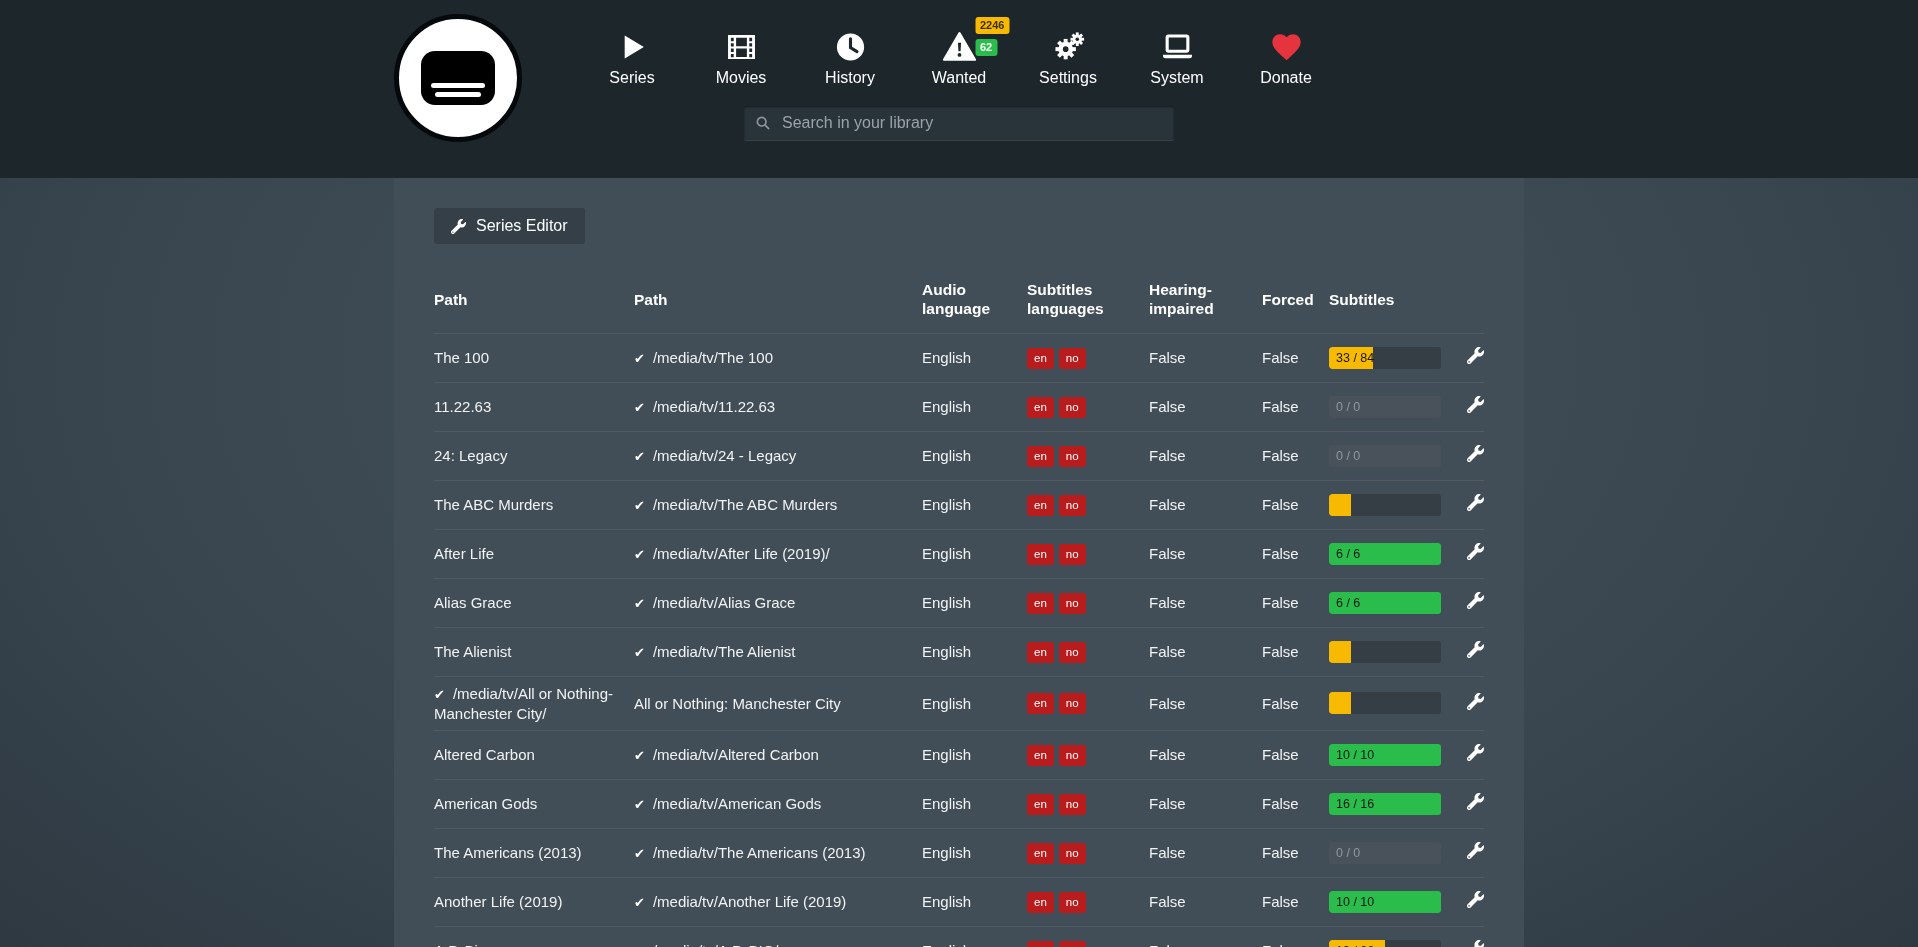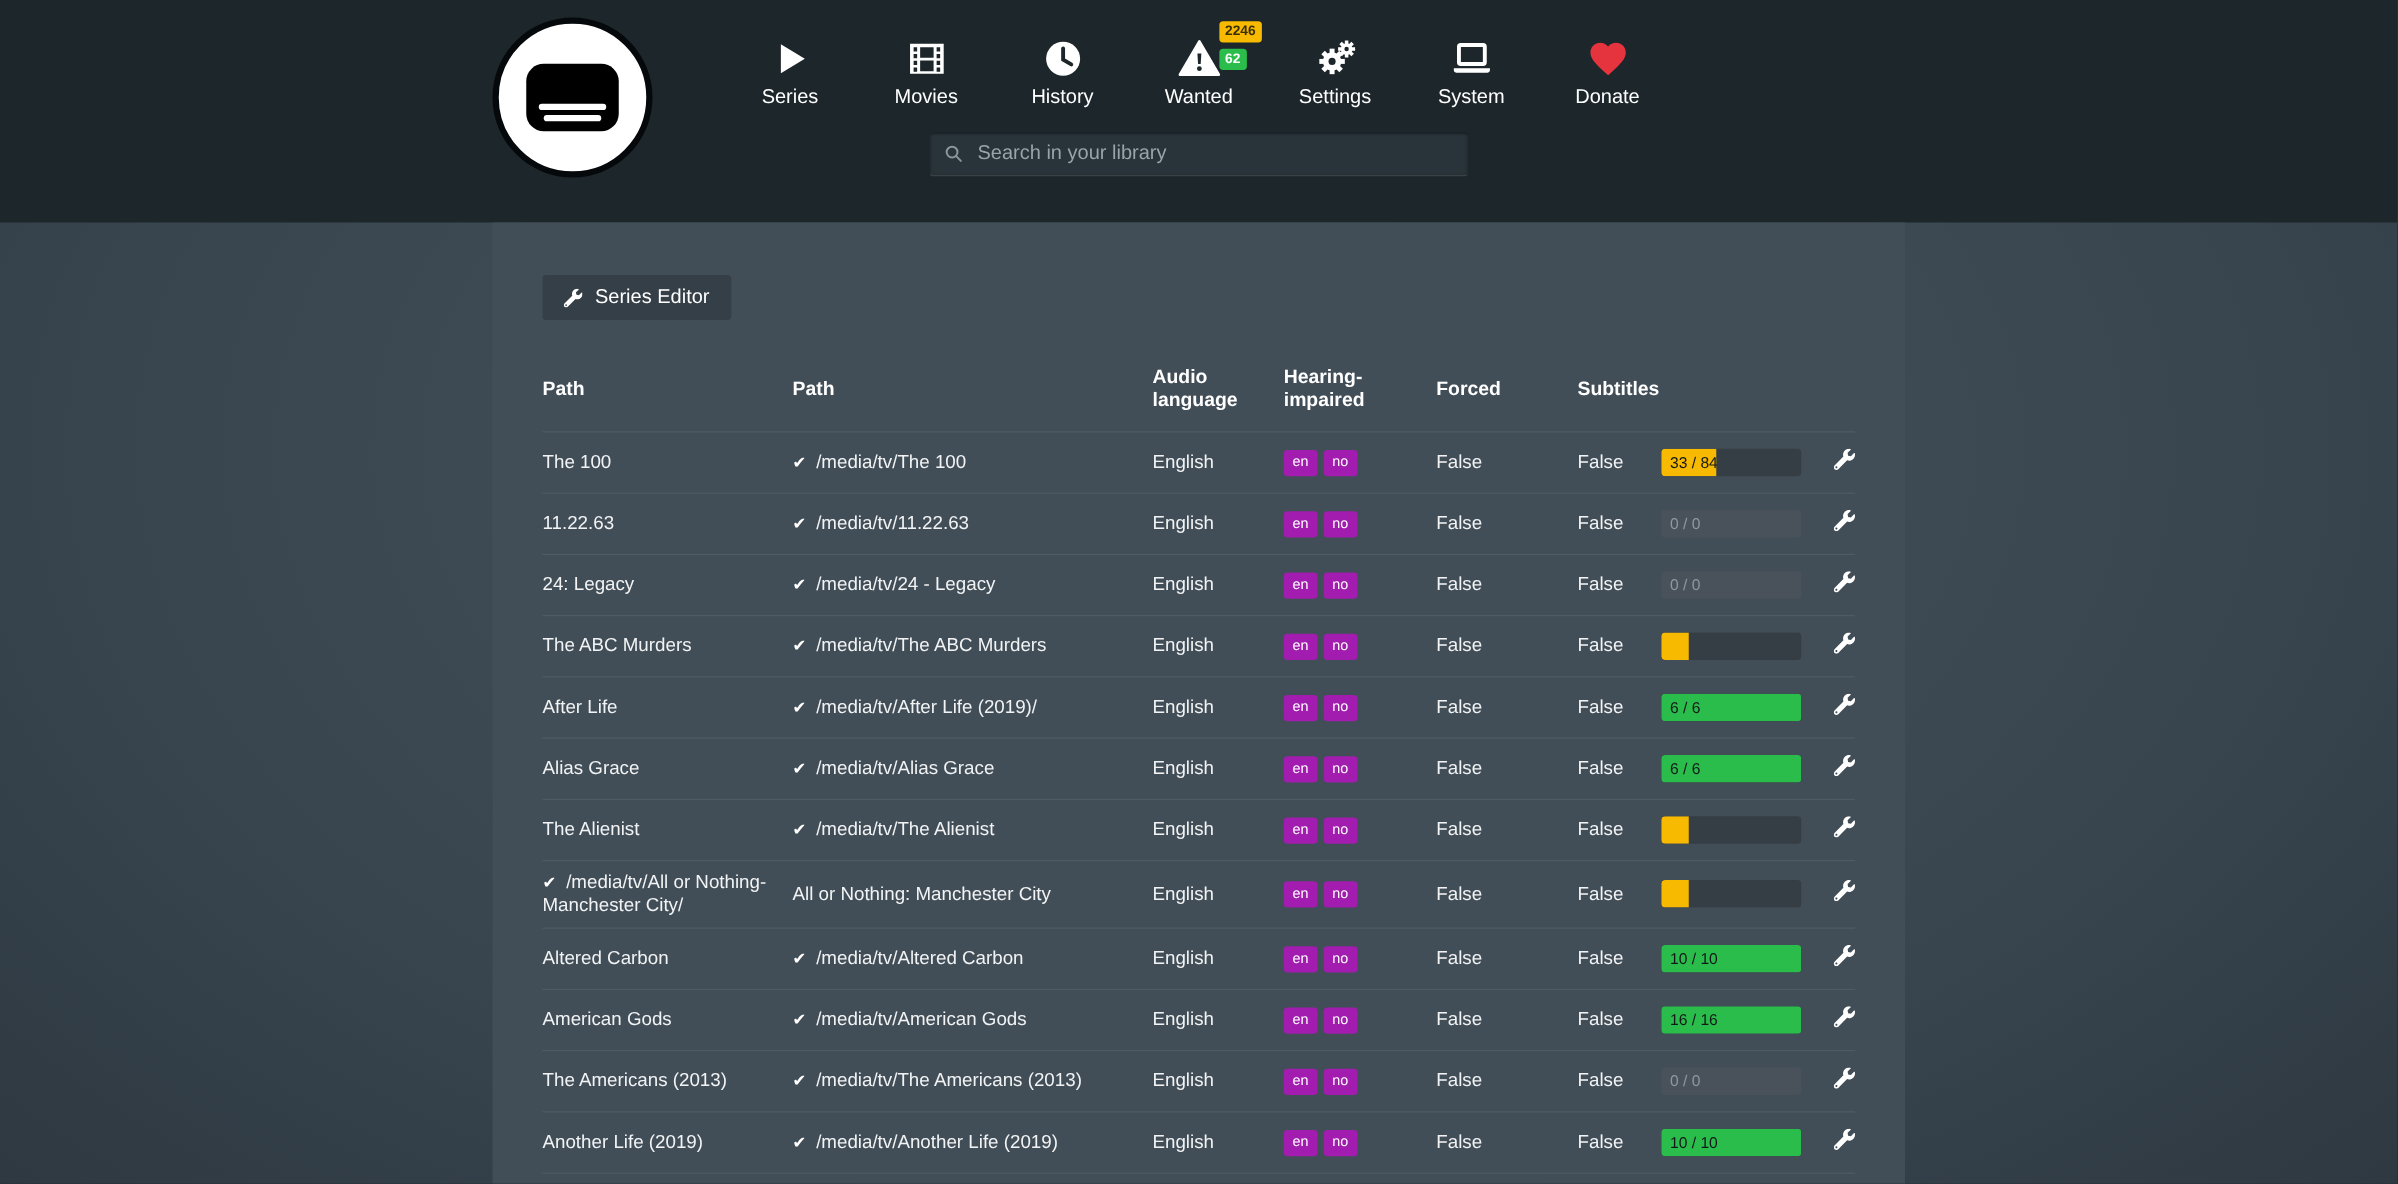--- a/index.html
+++ b/index.html
@@ -26,32 +26,32 @@
   .nav-badge.b1{top:-9px;background:var(--warning);color:#3a3000;}
   .nav-badge.b2{top:13px;background:var(--success);color:#fff;}
   .search-box{position:absolute;top:106px;left:50%;transform:translateX(-50%);
       width:430px;height:34px;background:#29333a;border-radius:2px;display:flex;align-items:center;padding:0 11px;box-sizing:border-box;
       box-shadow:0 1px 0 rgba(255,255,255,.13), inset 0 1px 2px rgba(0,0,0,.45);}
   .search-box svg{width:16px;height:16px;flex:0 0 auto;}
   .search-input{flex:1;background:transparent;border:none;outline:none;color:#dfe3e5;font-size:16px;margin-left:9px;font-family:inherit;}
   .search-input::placeholder{color:#9aa3a8;}
   
   .panel{position:absolute;top:178px;left:50%;transform:translateX(-50%);width:1130px;height:769px;
-         background:#424e57;padding:12px 40px;box-sizing:border-box;overflow:hidden;}
+         background:#424e57;padding:0 40px;box-sizing:border-box;overflow:hidden;}
   .series-editor-btn{display:inline-flex;align-items:center;gap:10px;background:#353f47;border:none;color:#fff;
          font-size:16px;padding:9px 17px;border-radius:3px;cursor:pointer;font-family:inherit;margin-top:30px;}
   .series-editor-btn svg{width:15px;height:15px;fill:#fff;}
   
   .table{margin-top:26px;}
   .thead,.tr{display:grid;grid-template-columns:200px 288px 105px 122px 113px 67px 118px 1fr;align-items:center;}
   .th{font-weight:bold;font-size:15.5px;color:#fff;line-height:1.25;padding:10px 12px 14px 0;}
   .tr{border-top:1px solid rgba(255,255,255,.07);min-height:48px;}
   .td{font-size:15px;color:#f1f3f4;padding:7px 12px 7px 0;line-height:1.3;}
   .check{color:#fff;font-size:13px;margin-right:8px;font-weight:bold;}
-  .lang-badge{display:inline-block;background:#a21caf;color:#fff;font-size:11.5px;padding:3px 7px;border-radius:3px;margin-right:5px;}
+  .lang-badge{display:inline-block;background:#b91c1c;color:#fff;font-size:11.5px;padding:3px 7px;border-radius:3px;margin-right:5px;}
   .progress{width:112px;height:22px;background:#363e45;border-radius:3px;position:relative;overflow:hidden;}
   .progress.none{background:#49525a;}
   .progress .fill{position:absolute;left:0;top:0;bottom:0;border-radius:3px 0 0 3px;}
   .progress.warning .fill{background:var(--warning);}
   .progress.success .fill{background:var(--success);}
   .progress .plabel{position:absolute;left:7px;top:0;line-height:22px;font-size:12.5px;color:#15181a;white-space:nowrap;}
   .progress.none .plabel{color:#8f989e;}
   .td.action{justify-self:end;padding-right:0;}
   .row-wrench{cursor:pointer;display:inline-flex;}
   .row-wrench svg{width:17px;height:17px;fill:#fff;}
@@ -179,20 +179,21 @@
           <path d="M507.73 109.1c-2.24-9.03-13.54-12.09-20.12-5.51l-74.36 74.36-67.88-11.31-11.31-67.88 74.36-74.36c6.62-6.62 3.43-17.9-5.66-20.16-47.38-11.74-99.55.91-136.58 37.93-39.64 39.64-50.55 97.1-34.05 147.2L18.74 402.76c-24.99 24.99-24.99 65.51 0 90.5 24.99 24.99 65.51 24.99 90.5 0l213.21-213.21c50.12 16.71 107.47 5.68 147.37-34.22 37.07-37.07 49.7-89.32 37.91-136.73zM64 472c-13.25 0-24-10.75-24-24 0-13.26 10.75-24 24-24s24 10.74 24 24c0 13.25-10.75 24-24 24z"></path>
         </svg>
       <span>Series Editor</span>
     </button>
 
     <div class="table">
       <div class="thead">
         <div class="th">Path</div>
         <div class="th">Path</div>
         <div class="th">Audio language</div>
+        <div class="th">Subtitles languages</div>
         <div class="th">Hearing-impaired</div>
         <div class="th">Forced</div>
         <div class="th">Subtitles</div>
         <div class="th"></div>
       </div>
       <div id="tbody">
           <div class="tr">
     <div class="td">The 100</div>
     <div class="td">
       <span class="check">✔</span><span>/media/tv/The 100</span>

